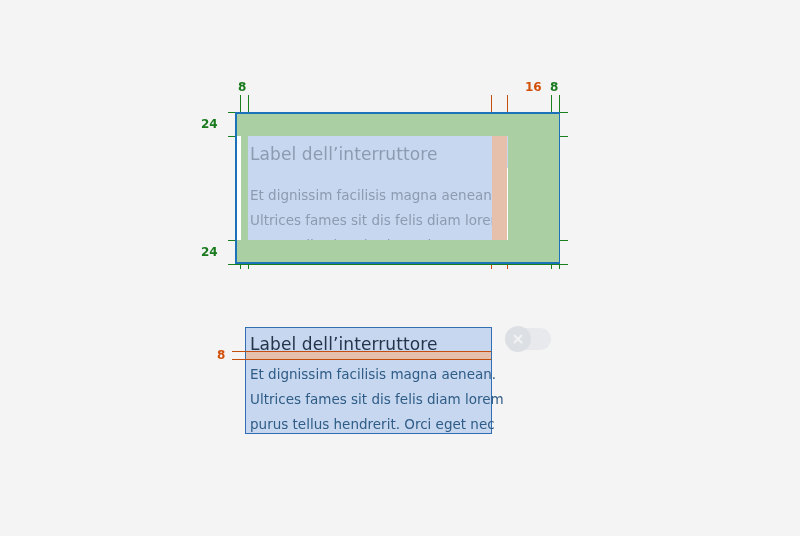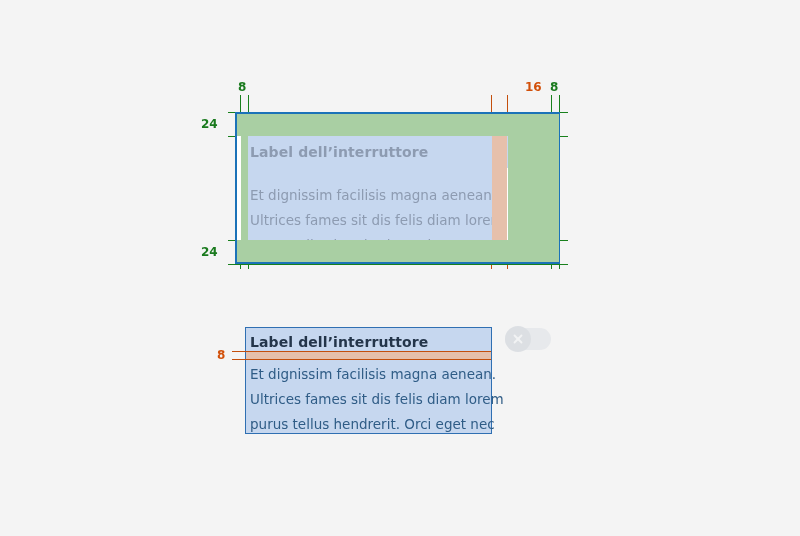--- a/index.html
+++ b/index.html
@@ -53,22 +53,22 @@
     border: 2px solid #1b72b8;
     box-sizing: border-box;
   }
   .card-inner-blue {
     position: absolute;
     background: #c6d7ef;
   }
 
   .switch-label {
     position: absolute;
-    font-size: 14px;
-    font-weight: bold;
+    font-size: 17px;
+    font-weight: normal;
     letter-spacing: .1px;
     white-space: nowrap;
   }
   .body-line {
     position: absolute;
     font-size: 13.5px;
     white-space: nowrap;
   }
 
   .ghost-text { color: #8d9bb1; }

